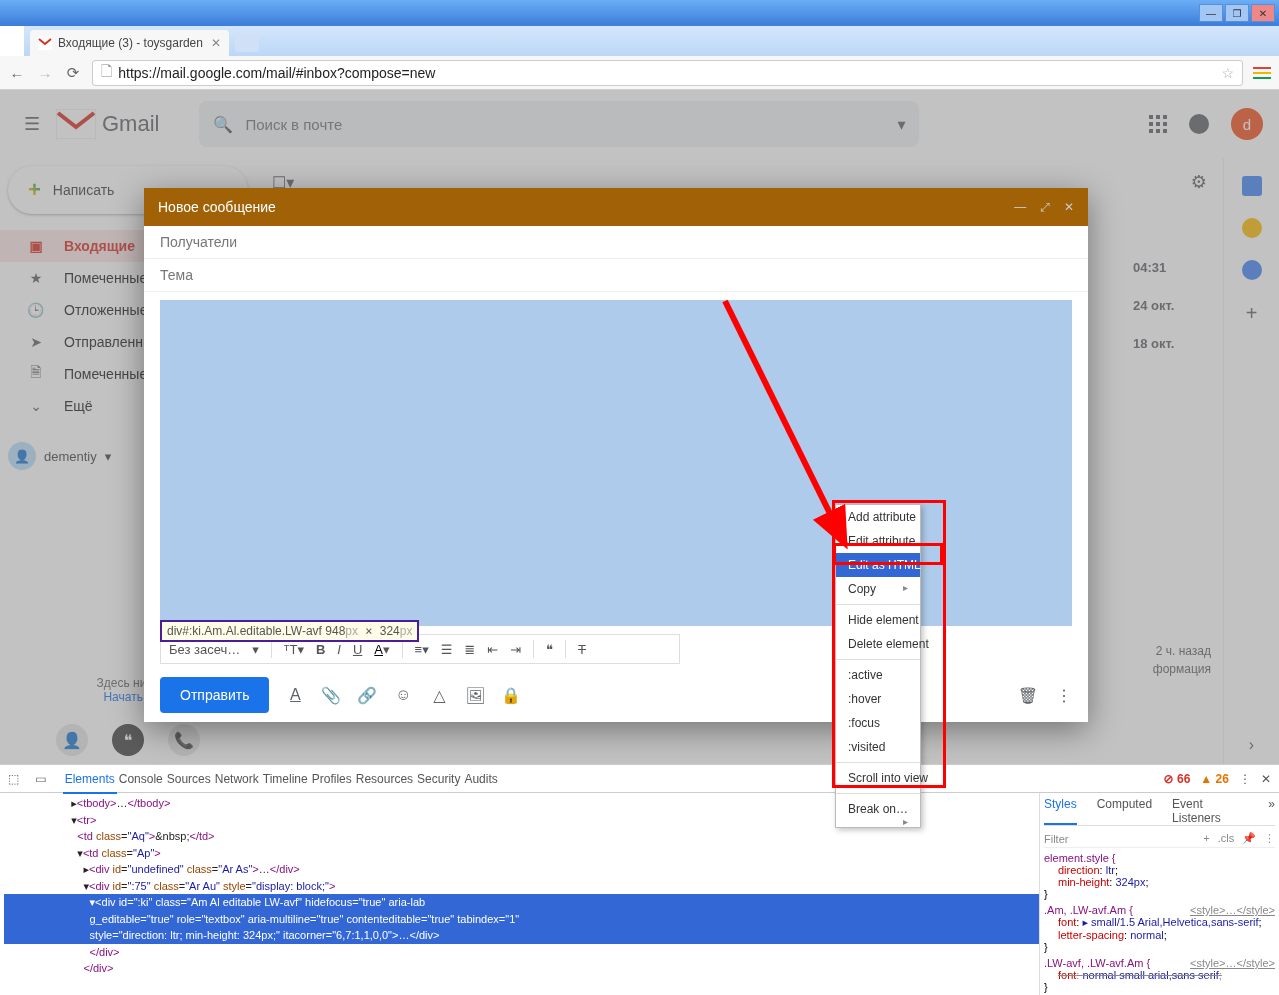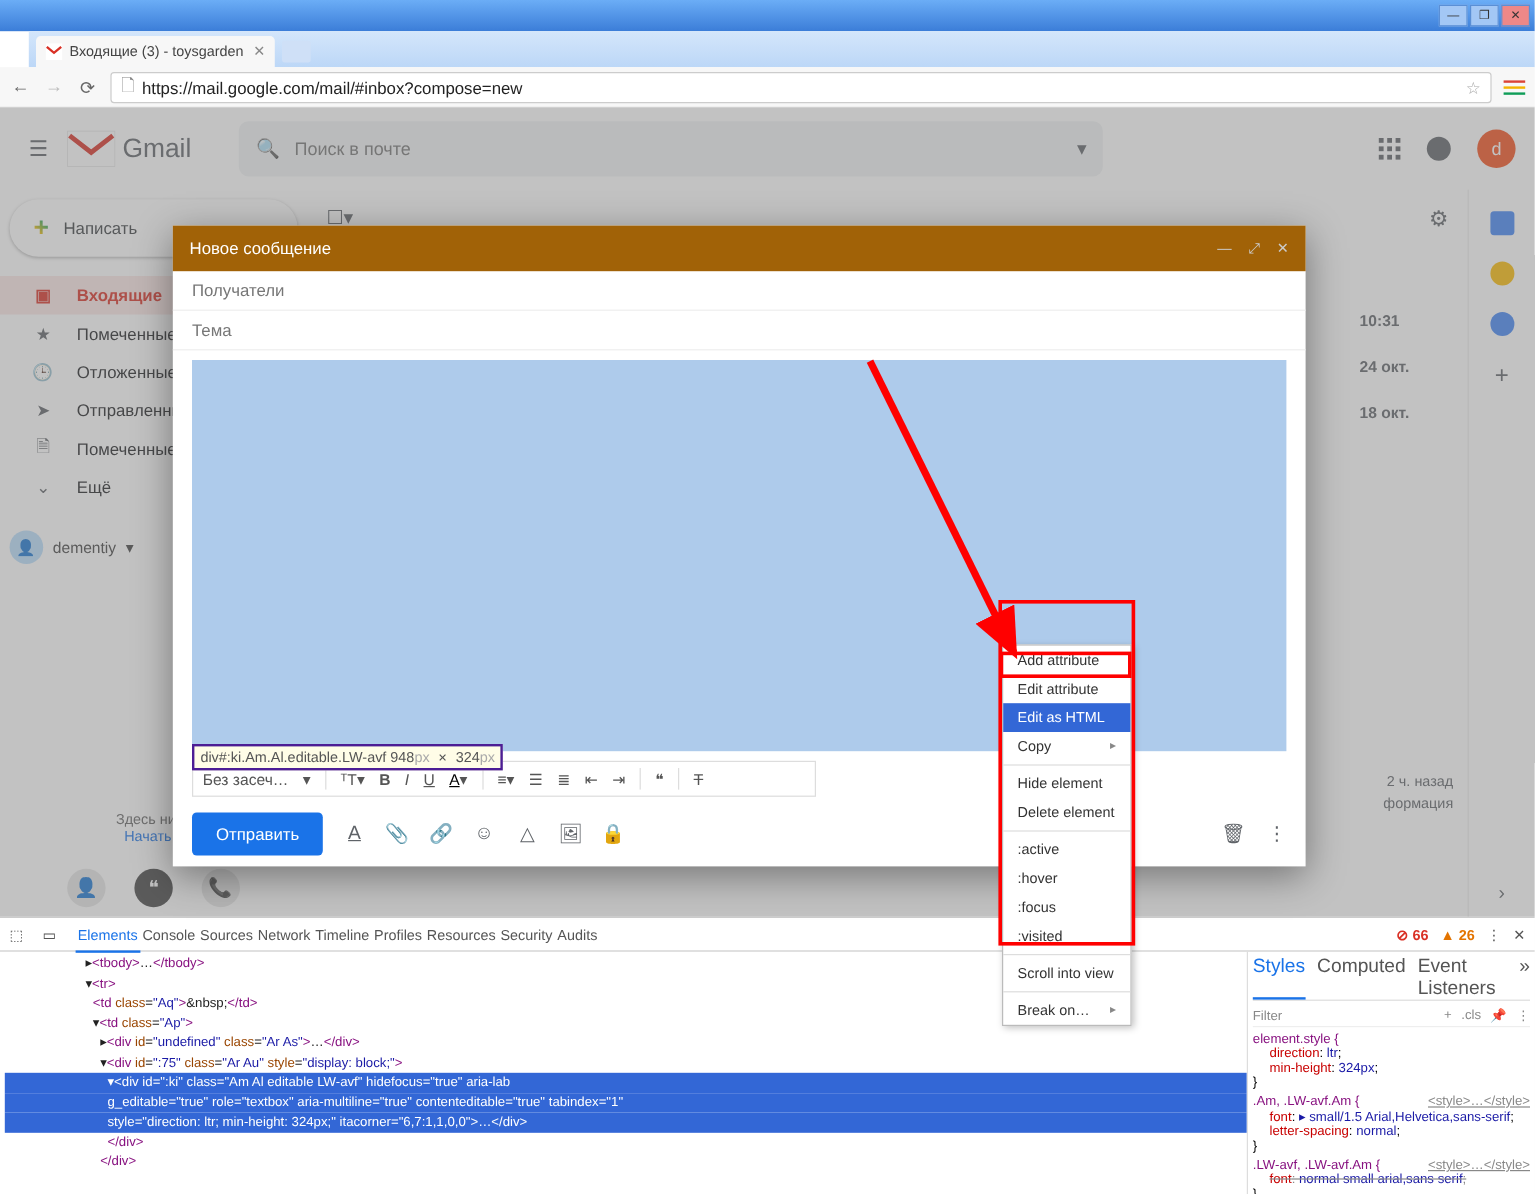--- a/index.html
+++ b/index.html
@@ -73,21 +73,21 @@
 .insp-tip { position:absolute; left:0; top:320px; background:#fffde7; border:2px solid #4c1d95; font-size:12px; font-family:monospace; padding:2px 5px; color:#555; white-space:nowrap; }
 .insp-tip .dim2 { color:#aaa; }
 .fmt-bar { height:30px; margin:0 16px 4px; border:1px solid #ddd; display:flex; align-items:center; padding:0 8px; gap:12px; font-size:13px; color:#555; width:520px;}
 .fmt-bar .sep { width:1px; height:18px; background:#ddd; }
 .mod-foot { height:54px; display:flex; align-items:center; padding:0 16px; gap:16px; }
 .send { background:#1a73e8; color:#fff; border:none; height:36px; padding:0 20px; border-radius:4px; font-size:14px; font-weight:500; }
 .foot-ico { color:#5f6368; width:20px; text-align:center; }
 .foot-right { margin-left:auto; display:flex; gap:18px; color:#5f6368; }
 
 
-.ctx { position:absolute; left:835px; top:504px; width:108px; background:#fff; border:1px solid #bbb; box-shadow:2px 2px 6px rgba(0,0,0,.25); z-index:20; font-size:12px; color:#333;margin-top:33px; }
+.ctx { position:absolute; left:835px; top:504px; width:86px; background:#fff; border:1px solid #bbb; box-shadow:2px 2px 6px rgba(0,0,0,.25); z-index:20; font-size:12px; color:#333; }
 .ctx-item { padding:5px 12px; white-space:nowrap; }
 .ctx-item.sel { background:#3367d6; color:#fff; }
 .ctx-sep { height:1px; background:#ddd; margin:3px 0; }
 .ctx-item.sub::after { content:"▸"; float:right; color:#888; font-size:10px; }
 
 
 .annot-box { position:absolute; border:3px solid red; z-index:25; pointer-events:none; }
 .annot-sm { left:833px; top:543px; width:110px; height:22px; }
 .annot-lg { left:832px; top:500px; width:114px; height:288px; }
 .arrow-svg { position:absolute; left:720px; top:296px; z-index:26; pointer-events:none; }
@@ -102,21 +102,21 @@
 .warn { color:#e37400; font-weight:bold; }
 .dt-body { flex:1; display:flex; overflow:hidden; }
 .dom { flex:1; font-family:Menlo,Consolas,monospace; font-size:11px; line-height:1.5; padding:2px 0 2px 4px; overflow:hidden; color:#222; position:relative; }
 .dom .ln { white-space:pre; }
 .tag { color:#881280; }
 .attr { color:#994500; }
 .val { color:#1a1aa6; }
 .dom .hl { background:#3367d6; color:#fff; }
 .dom .hl .tag,.dom .hl .attr,.dom .hl .val { color:#fff; }
 .styles { width:240px; border-left:1px solid #ddd; font-family:Menlo,Consolas,monospace; font-size:11px; padding:4px; overflow:hidden; }
-.st-tabs { display:flex; gap:10px; border-bottom:1px solid #ddd; margin-bottom:4px; font-family:Arial; font-size:16px; color:#555; }
+.st-tabs { display:flex; gap:20px; border-bottom:1px solid #ddd; margin-bottom:4px; font-family:Arial; font-size:12px; color:#555; }
 .st-tabs .active { color:#1a73e8; border-bottom:2px solid #1a73e8; }
 .filter-row { display:flex; align-items:center; border-bottom:1px solid #eee; padding:2px 0; color:#888; font-family:Arial; }
 .filter-row .ops { margin-left:auto; display:flex; gap:8px; }
 .rule { margin:4px 0; }
 .sel2 { color:#881280; }
 .prop { color:#c80000; }
 .pval { color:#1a1aa6; }
 .strike { text-decoration:line-through; color:#888; }
 .styles .src { float:right; color:#888; text-decoration:underline; }
 
@@ -244,21 +244,21 @@
         </div>
       </div>
     </div>
 
     <div class="mail-main">
       <div class="toolbar-row">
         <span>☐▾</span>
         <span class="gear">⚙</span>
       </div>
       <div class="time-col" id="time-col">
-          <div>10:31</div>
+          <div>04:31</div>
           <div>24 окт.</div>
           <div>18 окт.</div>
         </div>
       <div class="side-note">
         <div>2 ч. назад</div>
         <div>формация</div>
       </div>
     </div>
 
     <div class="rsb">

